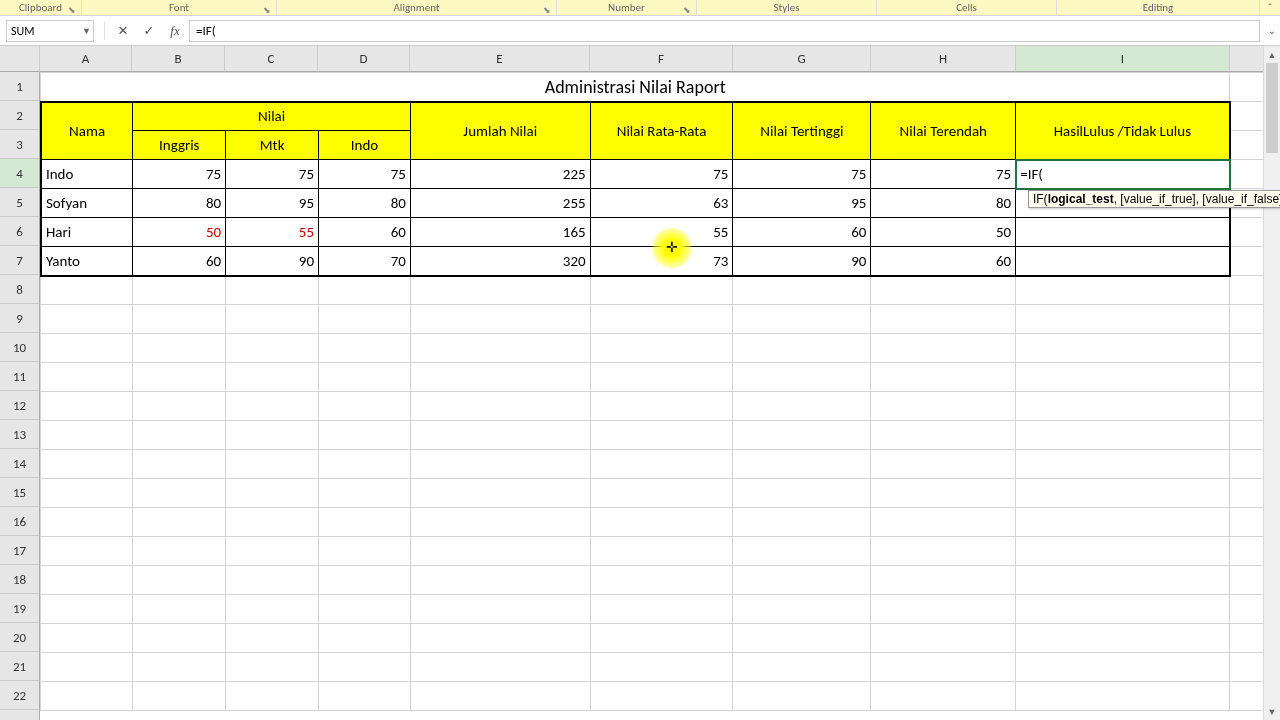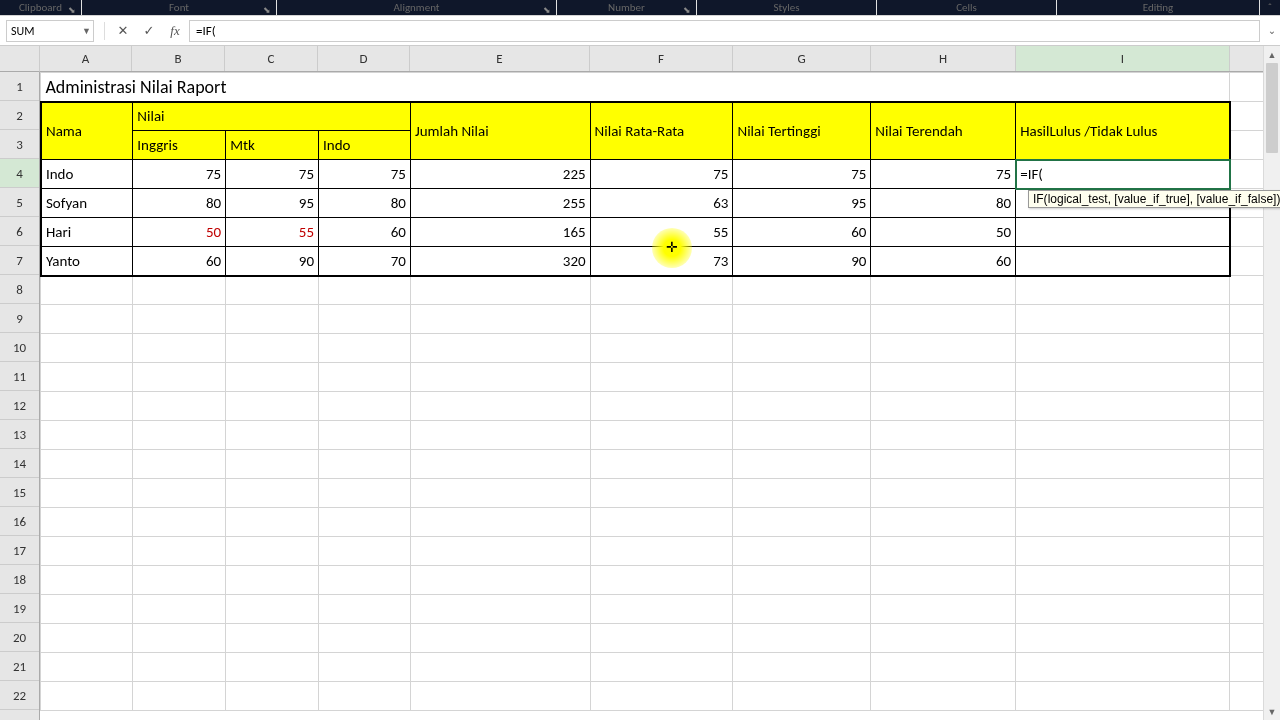--- a/index.html
+++ b/index.html
@@ -1,19 +1,19 @@
 <!DOCTYPE html>
 <html><head>
 <meta charset="utf-8">
 <style>
 * { box-sizing: border-box; margin: 0; padding: 0; }
 body { font-family: Calibri, Arial, sans-serif; background: #fff; overflow: hidden; width: 1280px; height: 720px; position: relative; }
 
 
-.ribbon-groups { height: 16px; background: #0f172a; display: flex; border-bottom: 1px solid #d4d4d4; font-size: 11px; color: #666; }
+.ribbon-groups { height: 16px; background: #fef9c3; display: flex; border-bottom: 1px solid #d4d4d4; font-size: 11px; color: #666; }
 .group { display: flex; align-items: center; justify-content: center; position: relative; border-right: 1px solid #e0e0e0; }
 .group .launcher { position: absolute; right: 3px; bottom: 1px; width: 10px; height: 10px; font-size: 9px; color: #888; }
 .collapse { width: 20px; display: flex; align-items: center; justify-content: center; }
 
 
 .formula-row { height: 30px; display: flex; align-items: center; border-bottom: 1px solid #ccc; background: #fff; padding: 4px 0; justify-content: flex-end; }
 .name-box { width: 88px; height: 22px; border: 1px solid #ccc; margin-left: 6px; display: flex; align-items: center; padding: 0 4px; font-size: 12px; position: relative; background: #fff; }
 .name-box .dd { position: absolute; right: 2px; font-size: 9px; color: #666; }
 .fx-controls { display: flex; align-items: center; gap: 10px; margin-left: 10px; margin-right: 6px; }
 .fx-btn { width: 16px; height: 16px; display: flex; align-items: center; justify-content: center; font-size: 13px; color: #555; cursor: pointer; }
@@ -33,38 +33,38 @@
 .row-h { display: flex; align-items: center; justify-content: center; border-bottom: 1px solid #ccc; font-size: 13px; color: #333; height: 29px; }
 .row-h.active { background: #d4e8d4; }
 
 .grid-wrap { display: flex; flex-direction: column; }
 .headers-row { display: flex; }
 .body-row { display: flex; flex: 1; }
 .cells { position: relative; }
 .grid { border-collapse: collapse; table-layout: fixed; }
 .grid td { border: 1px solid #d4d4d4; height: 29px; padding: 0 4px; font-size: 15px; vertical-align: middle; overflow: visible; white-space: nowrap; }
 .grid td.r { text-align: right; }
-.grid td.c { text-align: left; }
+.grid td.c { text-align: center; }
 
 
 .yellow { background: #ffff00; }
 .hdr { font-size: 16px; text-align: center; }
 .thick-top { border-top: 2px solid #000 !important; }
 .thick-bottom { border-bottom: 2px solid #000 !important; }
 .thick-left { border-left: 2px solid #000 !important; }
 .thick-right { border-right: 2px solid #000 !important; }
 .red { color: #c00000; }
 
 
 .editing { background: #fff; outline: 2px solid #217346; outline-offset: -1px; position: relative; z-index: 5; }
 .editing-text { font-family: Calibri; font-size: 15px; }
 
 
 .fn-tooltip { position: absolute; background: #fefeee; border: 1px solid #999; font-size: 12px; padding: 1px 4px; z-index: 20; white-space: nowrap; font-family: 'Segoe UI', Arial; box-shadow: 1px 1px 2px rgba(0,0,0,0.2); }
-.fn-tooltip .bold { font-weight: normal; }
+.fn-tooltip .bold { font-weight: bold; }
 
 
 .cursor-highlight { position: absolute; width: 40px; height: 40px; background: radial-gradient(circle, #ffff00 30%, rgba(255,255,0,0.3) 70%); border-radius: 50%; z-index: 30; display: flex; align-items: center; justify-content: center; pointer-events: none; }
 .cursor-highlight::after { content: "✛"; font-size: 14px; color: #000; position: relative; top:-1px; }
 
 .vscroll { position: absolute; right: 0; top: 46px; bottom: 0; width: 17px; background: #f0f0f0; border-left: 1px solid #dadada; }
 .vscroll .up, .vscroll .down { height: 17px; display: flex; align-items: center; justify-content: center; font-size: 9px; color: #666; }
 .vscroll .thumb { position: absolute; top: 17px; left: 2px; right: 2px; height: 90px; background: #cdcdcd; border-radius: 1px; }
 
 

